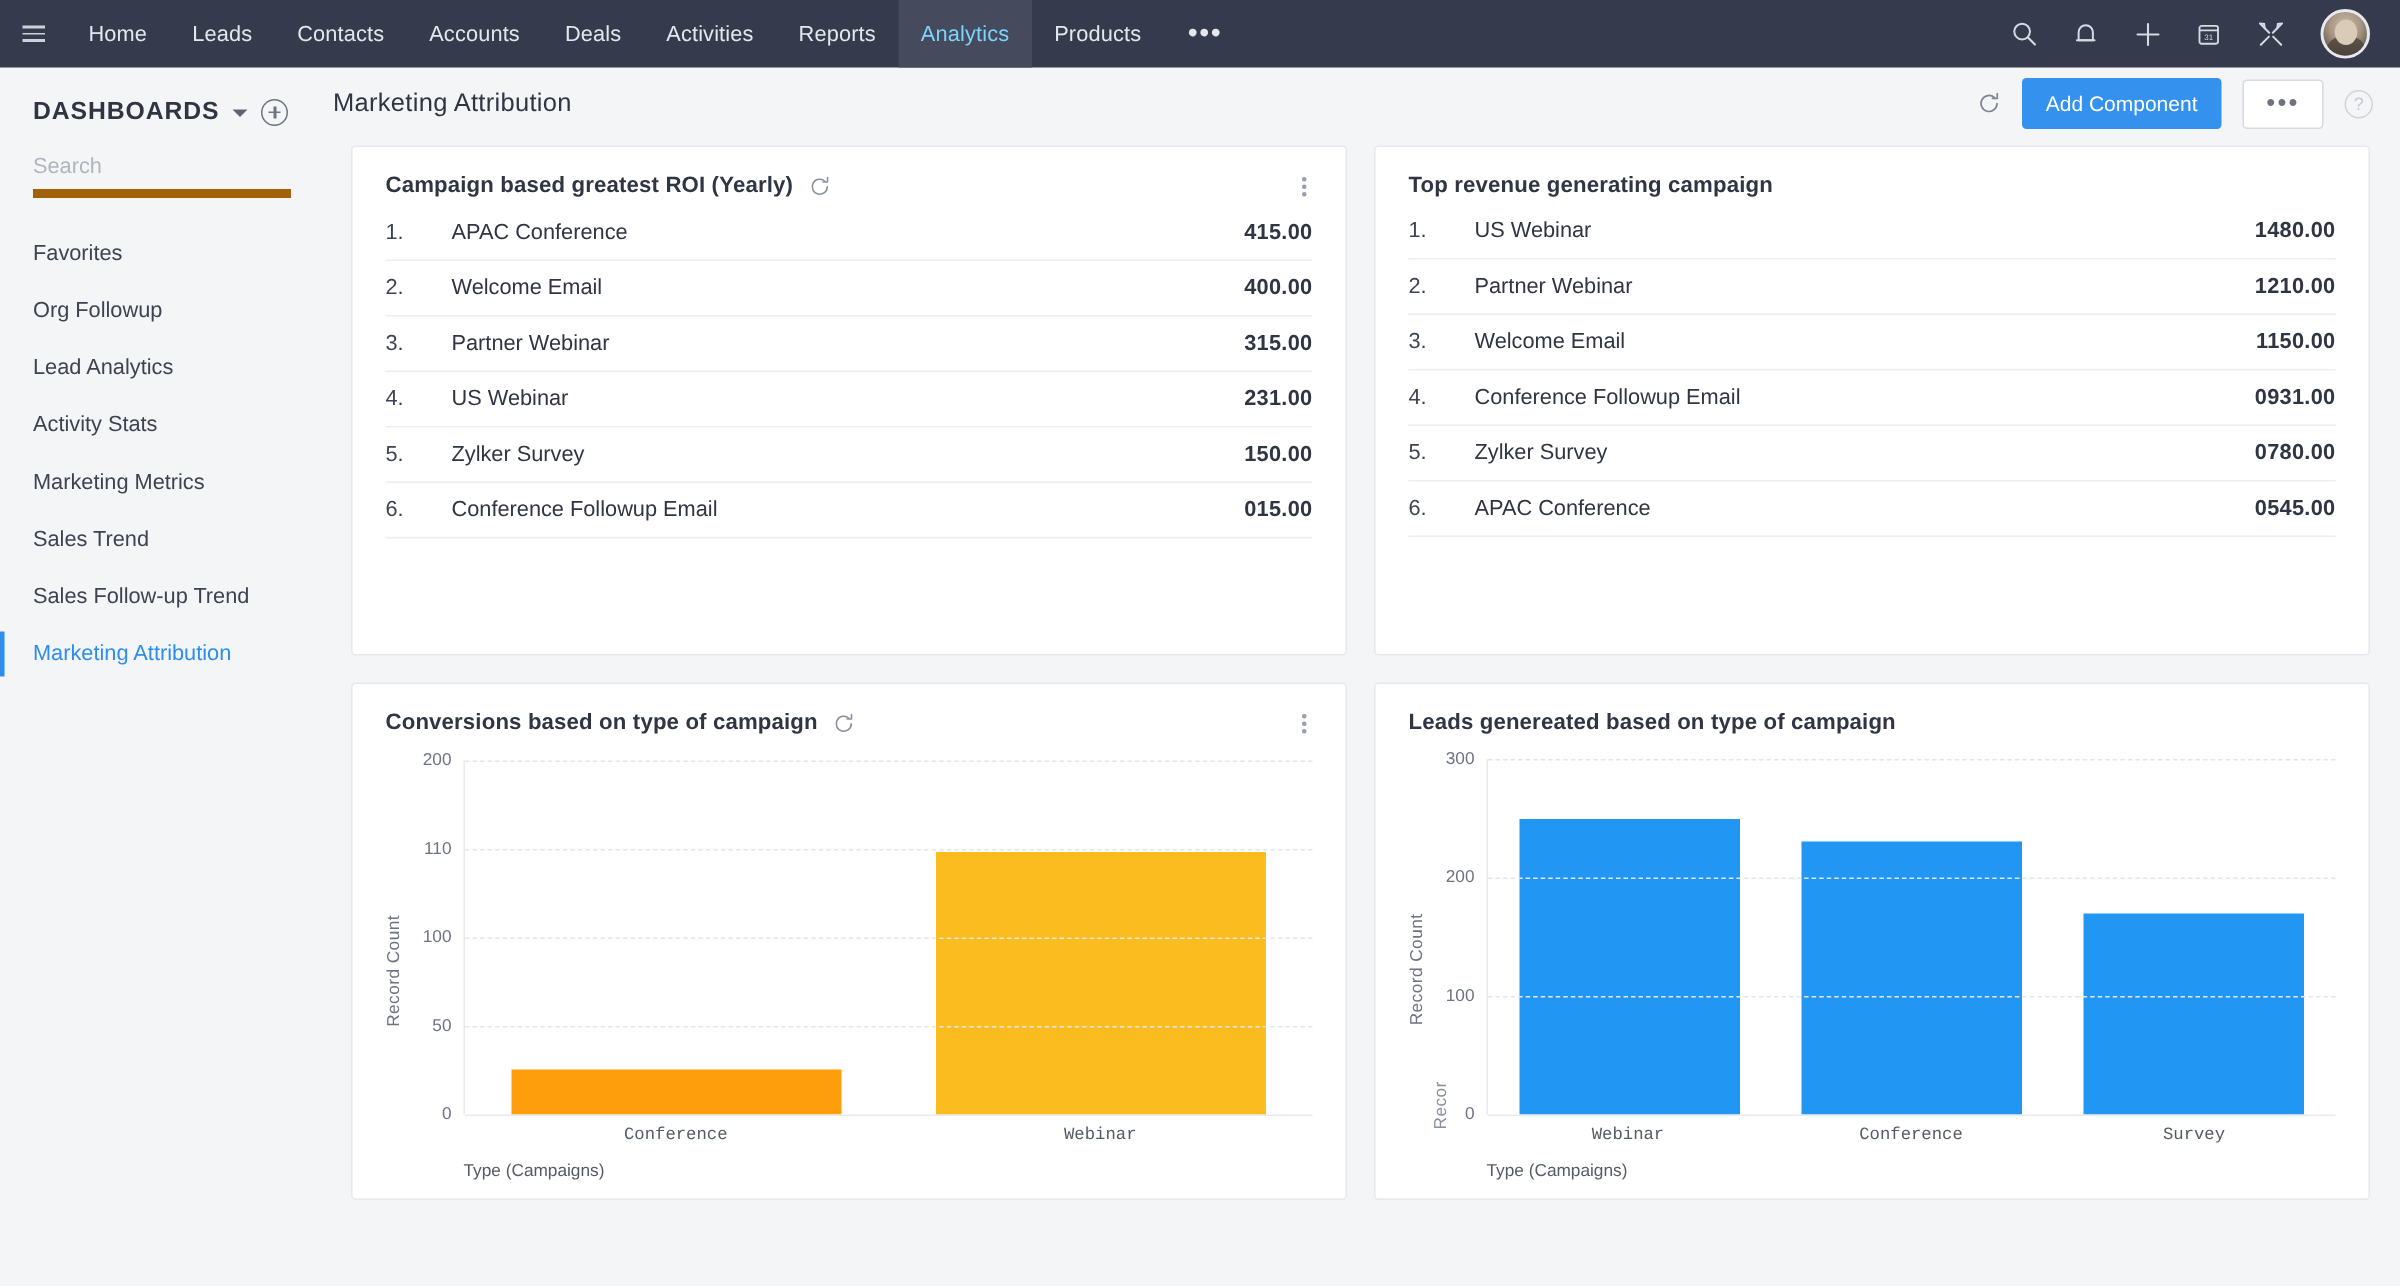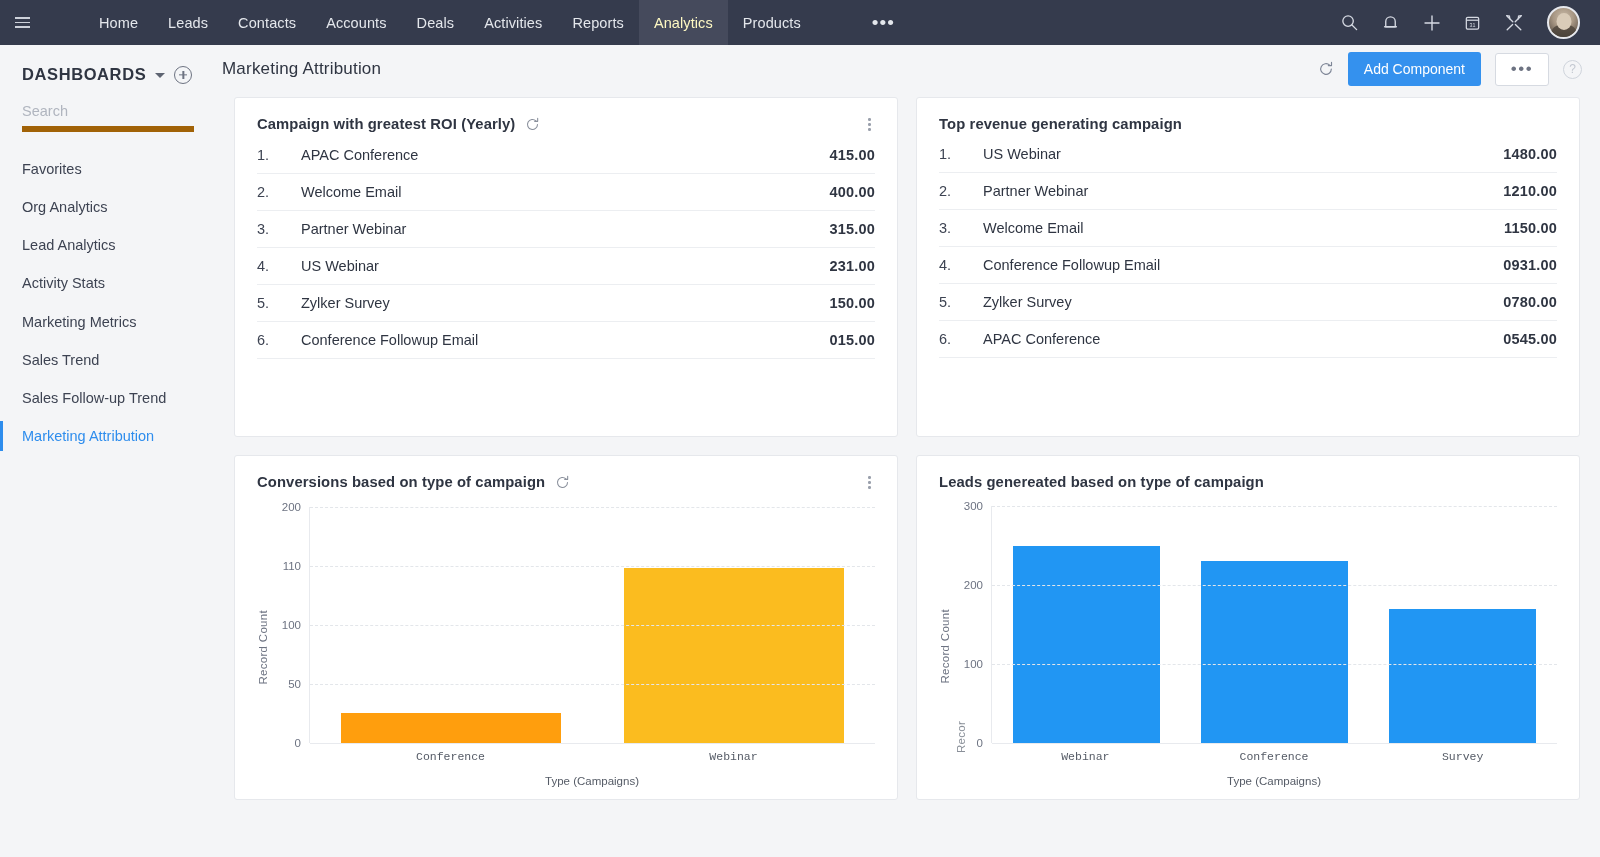--- a/index.html
+++ b/index.html
@@ -10,35 +10,34 @@
     overflow: hidden;
   }
 
   
   .topnav {
     height: 45px; background: #353b४d;
     background: #353b4d;
     display: flex; align-items: center;
     padding: 0 14px 0 0;
     position: relative;
-    gap: 40px;
   }
   .hamburger {
     width: 44px; height: 45px;
     display: flex; flex-direction: column; align-items: center; justify-content: center;
     gap: 3px; cursor: pointer;
   }
   .hamburger span { display: block; width: 15px; height: 1.6px; background: #cdd1da; }
   .navitems { display: flex; align-items: center; height: 45px; }
   .navitem {
     color: #e4e7ec; font-size: 14.5px; padding: 0 15px;
     height: 45px; display: flex; align-items: center; cursor: pointer;
     white-space: nowrap; letter-spacing: .1px;
   }
-  .navitem.active { background: #454a5c; color: #fef9c3; }
+  .navitem.active { background: #454a5c; color: #7dd3fc; }
   .navdots { color: #e4e7ec; font-size: 19px; padding: 0 16px; letter-spacing:1px;
              display:flex; align-items:center; height:45px; cursor:pointer; line-height:.4;}
   .navright { margin-left: auto; display: flex; align-items: center; gap: 18px; padding-right: 6px;}
   .nicon { width: 23px; height: 23px; display: flex; align-items: center; justify-content: center;
            cursor: pointer; color: #d6dae3; }
   .nicon svg { display:block; }
   .avatar {
     width: 33px; height: 33px; border-radius: 50%;
     background: radial-gradient(circle at 50% 32%, #c9bba9 0%, #a89784 42%, #6f6357 75%, #4d4640 100%);
     border: 2px solid #e7e9ee; margin-left: 4px; cursor: pointer;
@@ -150,21 +149,21 @@
            font-size:11.5px; color:#6d7382; white-space:nowrap;}
   .plotbox { flex:1; position:relative; border-left:1px solid #e8eaee; }
   .gridline { position:absolute; left:0; right:0; border-top:1px dashed #e3e6ea; }
   .bars { position:absolute; left:0; right:0; bottom:0; top:0;
           display:flex; align-items:flex-end; justify-content:space-around; }
   .bar-col { display:flex; flex-direction:column; justify-content:flex-end;
              align-items:center; height:100%; flex:1; }
   .bar { width: 78%; border-radius:0; }
   .xlabels { display:flex; justify-content:space-around; margin-top:7px;font-family:Liberation Mono, monospace; }
   .xlab { flex:1; text-align:center; font-size:11.5px; color:#555b66; }
-  .xaxis-title { text-align:center; font-size:11.5px; color:#555b66; margin-top:12px; padding-left:38px;}
+  .xaxis-title { font-size:11.5px; color:#555b66; margin-top:12px; padding-left:38px;}
   .xlab-wrap { padding-left:38px; }
 </style>
 </head>
 <body>
 
 <div class="topnav">
   <div class="hamburger">
     <span></span>
       <span></span>
       <span></span>
@@ -225,21 +224,21 @@
     <div class="dash-head">
       <div class="dash-title">DASHBOARDS</div>
       <div class="caret"></div>
       <div class="plus-circle"></div>
     </div>
     <div class="search-box">
       <input type="text" placeholder="Search" style="">
     </div>
     <div class="nav-list" id="navlist">
         <div class="nav-li">Favorites</div>
-        <div class="nav-li">Org Analytics</div>
+        <div class="nav-li">Org Followup</div>
         <div class="nav-li">Lead Analytics</div>
         <div class="nav-li">Activity Stats</div>
         <div class="nav-li">Marketing Metrics</div>
         <div class="nav-li">Sales Trend</div>
         <div class="nav-li">Sales Follow-up Trend</div>
         <div class="nav-li active">Marketing Attribution</div>
       </div>
   </div>
 
   <div class="main">
@@ -255,21 +254,21 @@
         <button class="btn-primary">Add Component</button>
         <button class="btn-dots">•••</button>
         <div class="help-ic">?</div>
       </div>
     </div>
 
     <div class="grid">
 
       <div class="card">
         <div class="card-head">
-          <div class="card-title">Campaign with greatest ROI (Yearly)</div>
+          <div class="card-title">Campaign based greatest ROI (Yearly)</div>
           <div class="refresh-ic">
             <svg width="15" height="15" viewBox="0 0 18 18" fill="none" stroke="#8a909c" stroke-width="1.3">
               <path d="M15 9a6 6 0 1 1-1.9-4.4" stroke-linecap="round"></path>
               <path d="M15.2 1.6v3.6h-3.6" stroke-linecap="round" stroke-linejoin="round"></path>
             </svg>
           </div>
           <div class="kebab">
               <i></i>
               <i></i>
               <i></i>

